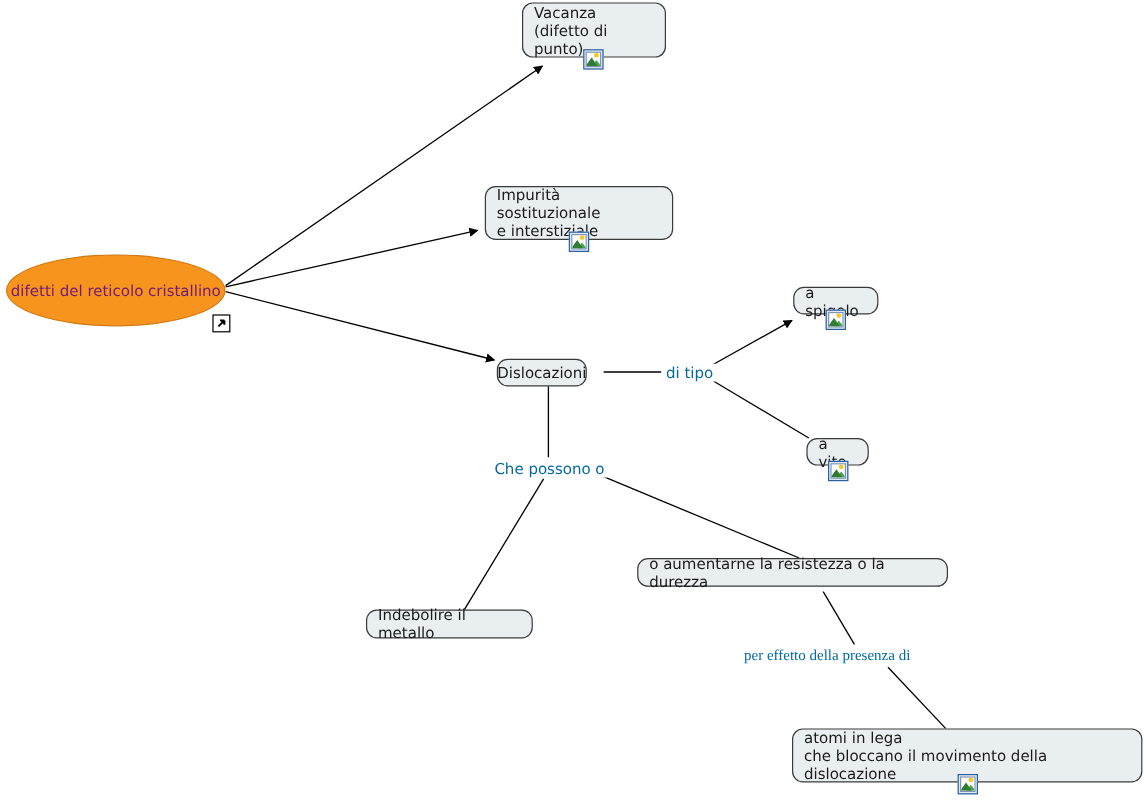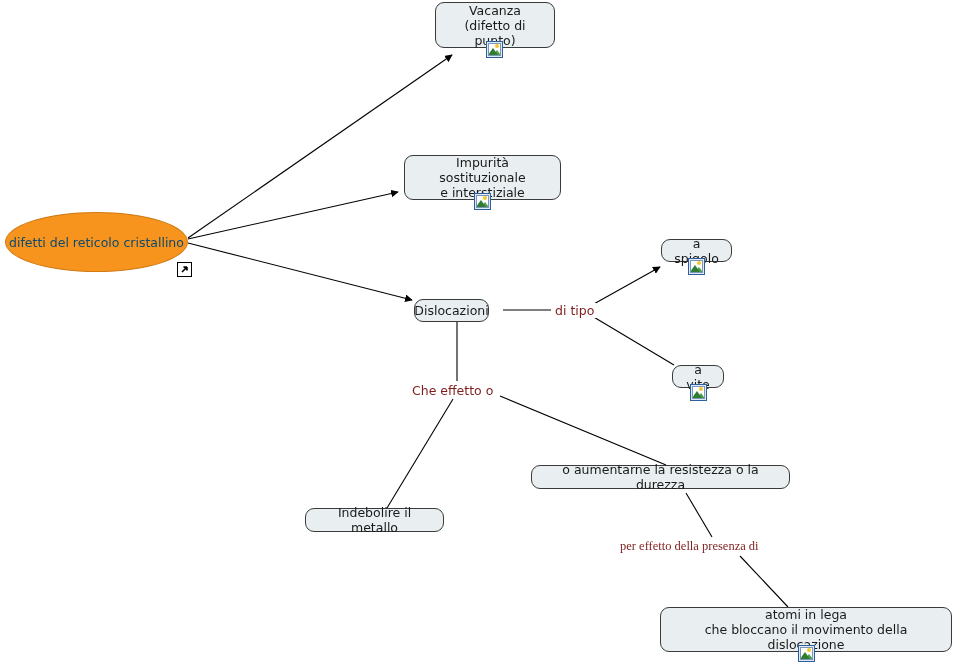--- a/index.html
+++ b/index.html
@@ -31,55 +31,55 @@
   
   .node {
     position: absolute;
     box-sizing: border-box;
     background: #e9eff1;
     border: 1px solid #3a3a3a;
     border-radius: 9px;
     color: #1a1a1a;
     font-size: 12.5px;
     line-height: 15px;
-    text-align: center;
+    text-align: left;
     display: flex;
     align-items: center;
     justify-content: center;
     padding: 3px 9px;
     white-space: pre;
   }
   .node .node-label {
     display: block;
     white-space: pre-line;
   }
 
   
   .ellipse-node {
     position: absolute;
     box-sizing: border-box;
     background: #f7941e;
     border: 1px solid #d07a11;
     border-radius: 50%;
-    color: #0c4a6e;
+    color: #701a75;
     font-size: 12.5px;
     line-height: 15px;
     display: flex;
     align-items: center;
     justify-content: center;
     text-align: center;
     white-space: nowrap;
   }
 
   
   .edge-label {
     position: absolute;
     font-size: 12.5px;
     line-height: 15px;
-    color: #7f1d1d;
+    color: #0369a1;
     background: #ffffff;
     white-space: nowrap;
     text-align: center;
     padding: 0 2px;
   }
 
   
   .pic-badge {
     position: absolute;
     width: 17px;
@@ -230,21 +230,21 @@
     <span class="node-label">a vite</span>
   </div>
   <div class="pic-badge" style="left:690px; top:384px;">
     <div class="pic-inner">
       <span class="pic-sun"></span>
       <span class="pic-hill-b"></span>
       <span class="pic-hill-a"></span>
     </div>
   </div>
 
-  <div class="edge-label" style="left:410px; top:383px;">Che effetto o</div>
+  <div class="edge-label" style="left:410px; top:383px;">Che possono o</div>
 
   <div class="node" style="left:305px; top:508px; width:139px; height:24px;">
     <span class="node-label">Indebolire il metallo</span>
   </div>
 
   <div class="node" style="left:531px; top:465px; width:259px; height:24px;">
     <span class="node-label">o aumentarne la resistezza o la durezza</span>
   </div>
 
   <div class="edge-label" style="left:618px; top:539px;font-family:Liberation Serif, serif;">per effetto della presenza di</div>

